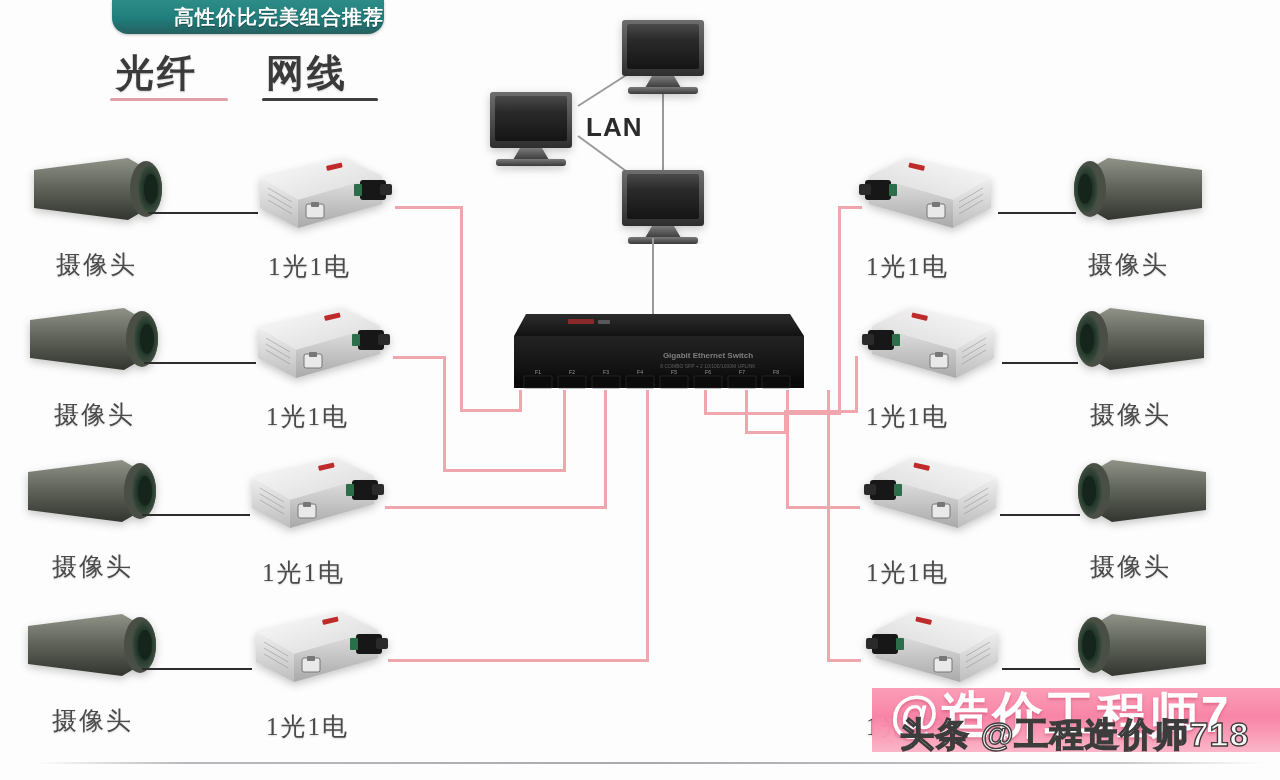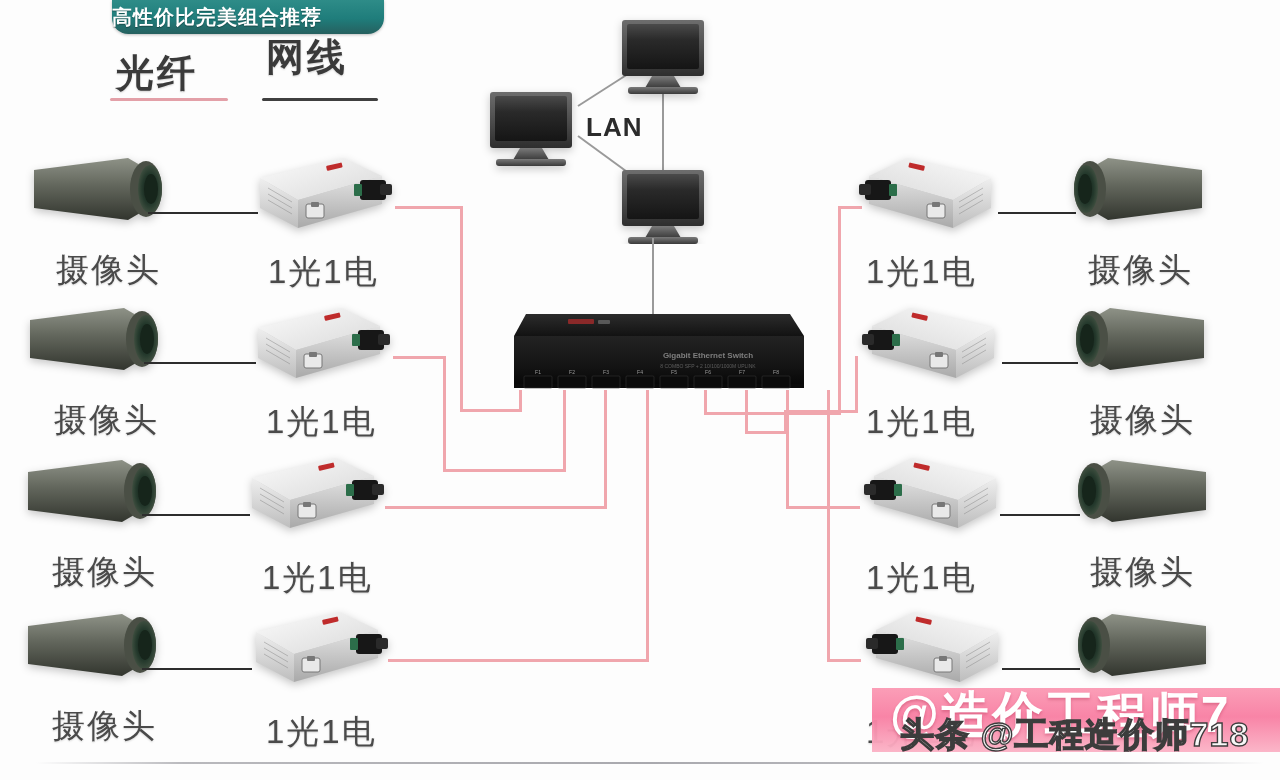--- a/index.html
+++ b/index.html
@@ -11,41 +11,42 @@
     position:relative;
   }
   #stage{position:absolute;left:0;top:0;width:1280px;height:780px;}
   .abs{position:absolute;}
 
   
   #banner{
     left:112px;top:0px;width:272px;height:34px;
     background:linear-gradient(180deg,#2e8c88 0%,#1f7d7b 55%,#26605f 100%);
     border-radius:0 0 16px 16px;
-    display:flex;align-items:center;justify-content:flex-start;
+    display:flex;align-items:center;justify-content:flex-end;
     box-shadow:0 1px 3px rgba(0,0,0,.25);
   }
   #banner span{
     color:#ffffff;font-size:20px;font-weight:bold;letter-spacing:1px;
     text-shadow:0 1px 1px rgba(0,0,0,.35);
     filter:blur(.3px);
   }
 
   .headword{
     font-size:38px;font-weight:bold;color:#3a3a3a;
     letter-spacing:3px;
     text-shadow:0 1px 2px rgba(0,0,0,.18);
   }
   .headrule{height:3px;border-radius:2px;}
 
   
   .cap{
-    font-size:33px;color:#4a4a4a;letter-spacing:2px;
+    font-size:25px;color:#4a4a4a;letter-spacing:2px;
     text-shadow:0 1px 2px rgba(0,0,0,.16);
     white-space:nowrap;
+    font-family:Liberation Serif, serif;
   }
 
   
   .fiber{background:#f0a6ad;}
   .eth{background:#2d2d2d;}
   .lanwire{background:#9a9a9a;}
 
   
   .camera{width:140px;height:76px;}
 
@@ -100,21 +101,21 @@
 
 <div id="stage">
 
   <div class="abs" id="banner">
     <span>高性价比完美组合推荐</span>
   </div>
 
   <div class="abs headword" style="left:116px;top:48px;">光纤</div>
   <div class="abs headrule" style="left:110px;top:98px;width:118px;background:#e3a0a8;"></div>
 
-  <div class="abs headword" style="left:266px;top:32px;text-align:center;">网线</div>
+  <div class="abs headword" style="left:266px;top:48px;text-align:center;">网线</div>
   <div class="abs headrule" style="left:262px;top:98px;width:116px;background:#3f3f3f;"></div>
 
   <svg class="abs" style="left:470px;top:14px;" width="250" height="230">
     <defs>
       <linearGradient id="scr" x1="0" y1="0" x2="0" y2="1">
         <stop offset="0%" stop-color="#4a4a4a"></stop>
           <stop offset="35%" stop-color="#2a2a2a"></stop>
         <stop offset="100%" stop-color="#151515"></stop>
       </linearGradient>
       <linearGradient id="bez" x1="0" y1="0" x2="0" y2="1">

